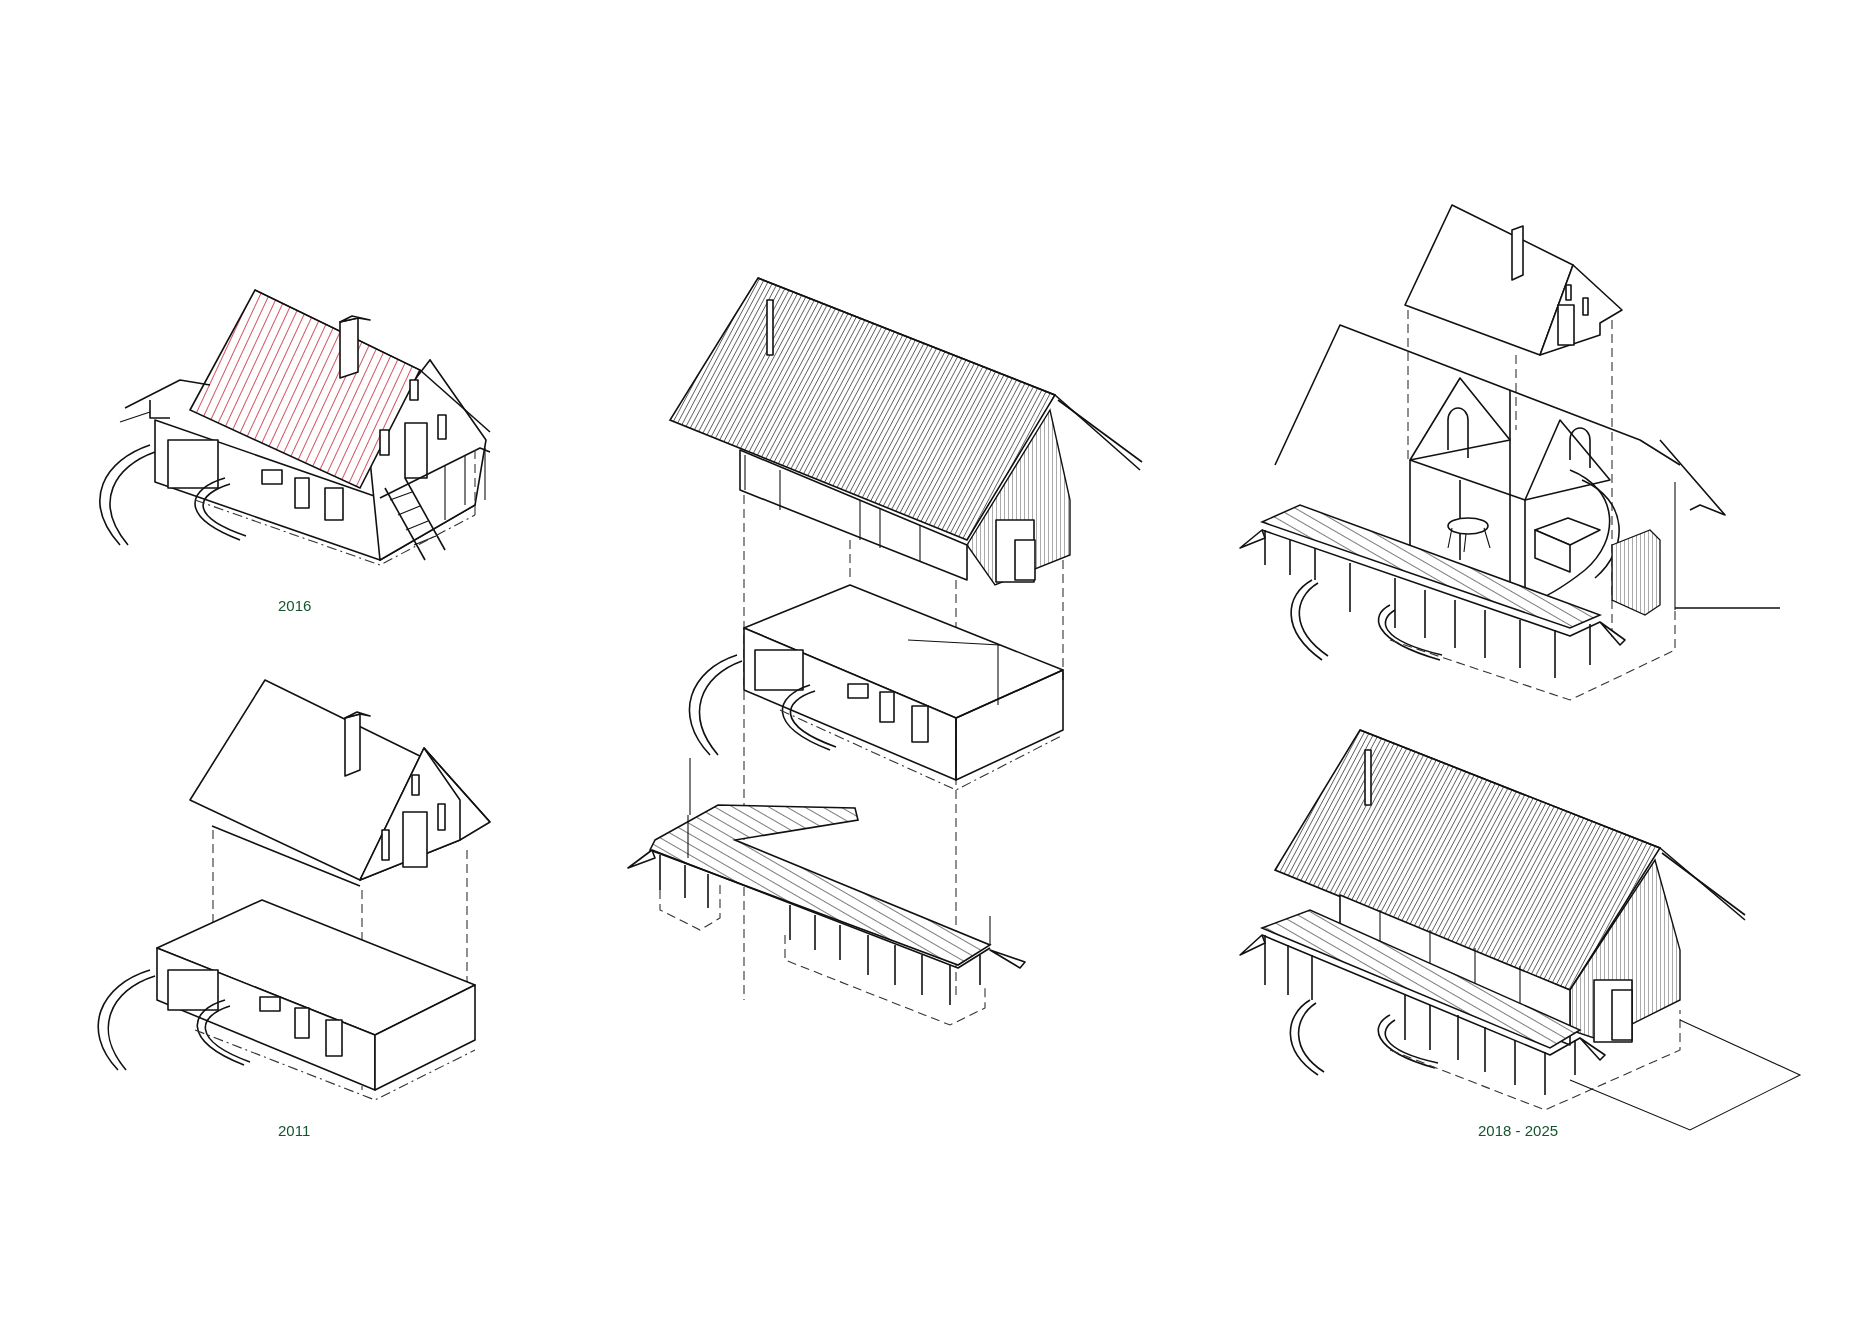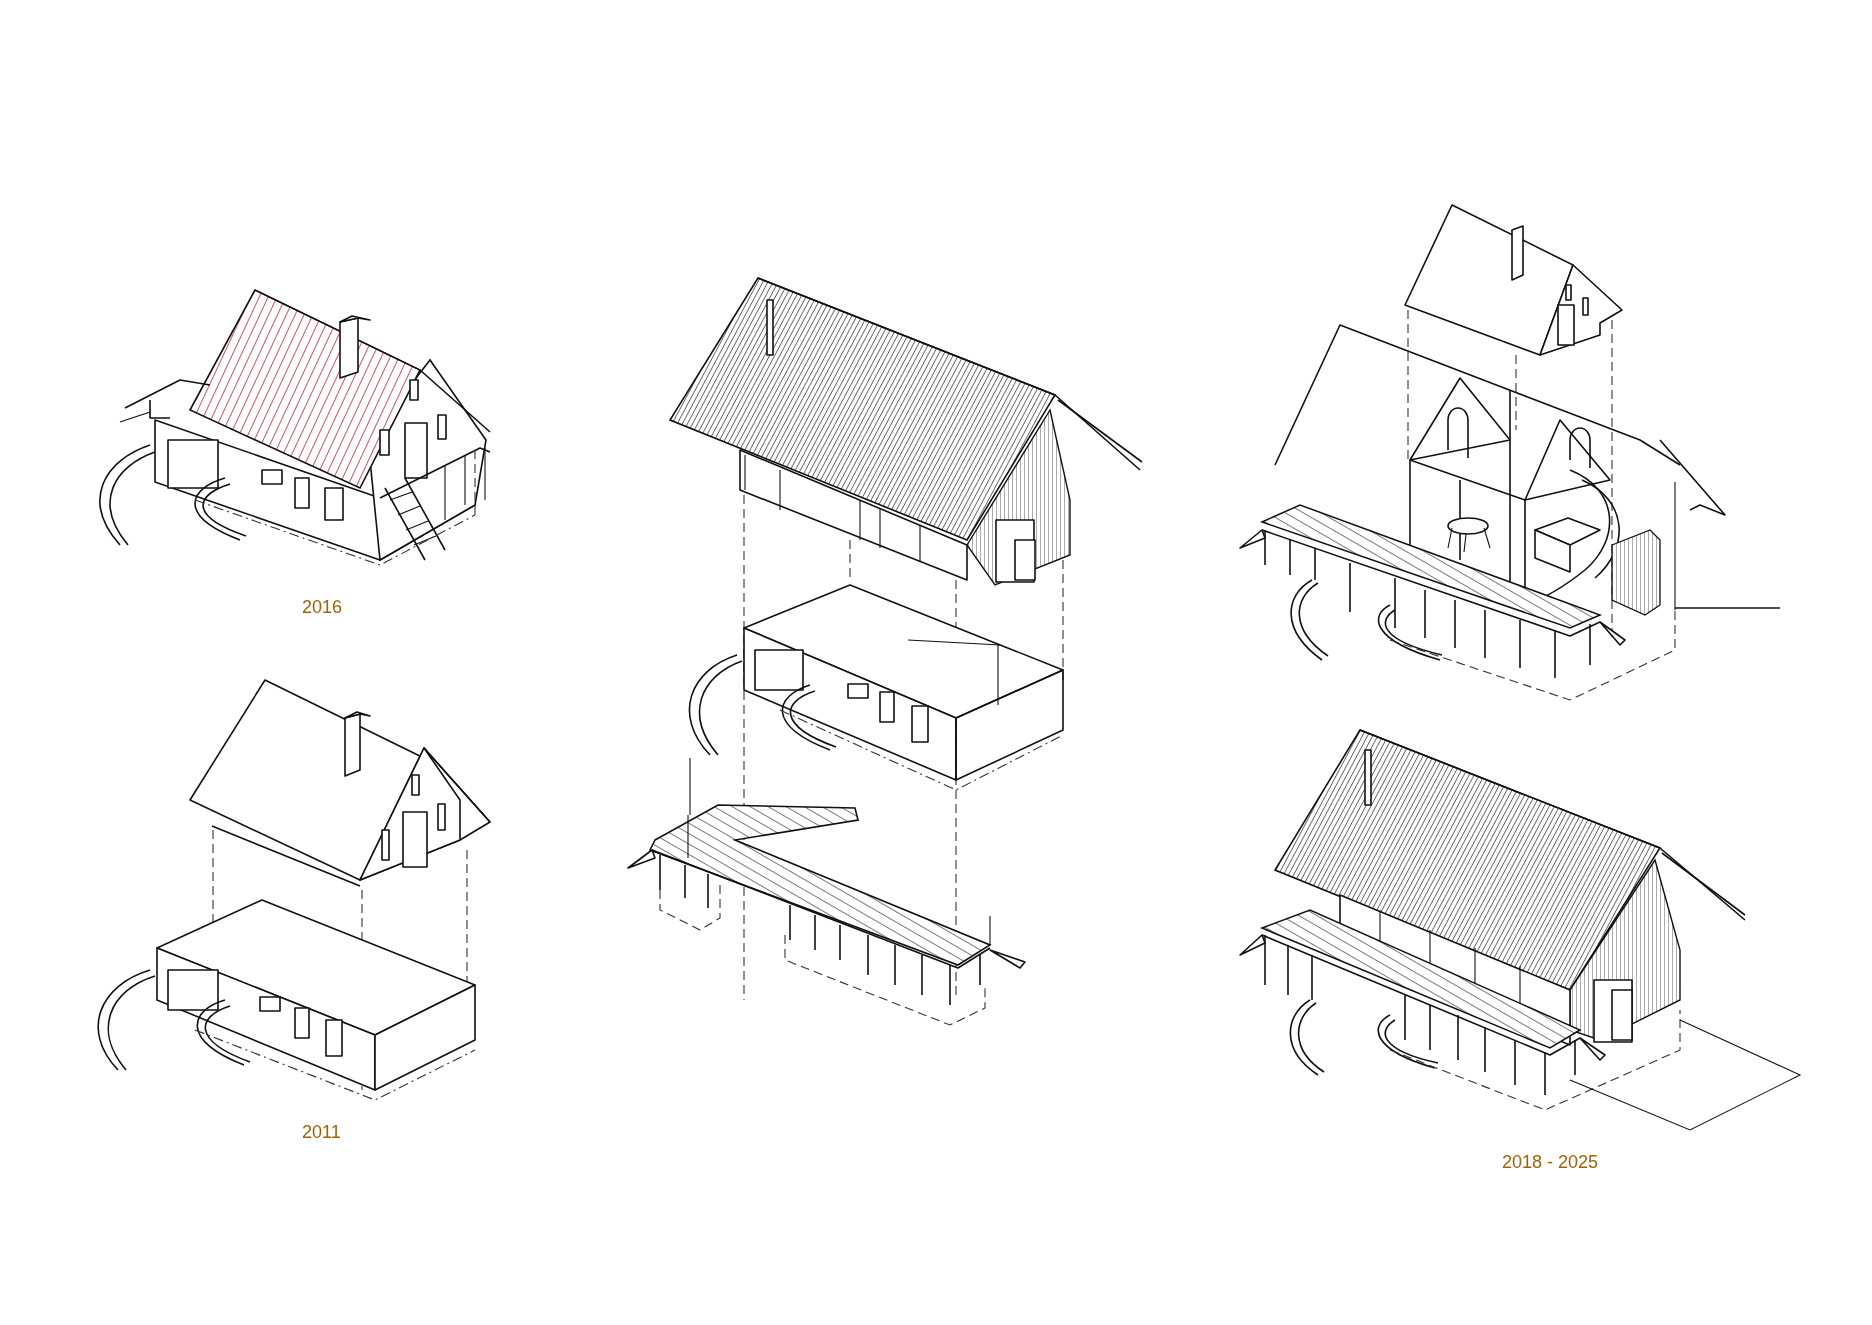--- a/index.html
+++ b/index.html
@@ -3,21 +3,21 @@
 <meta charset="utf-8">
 <style>
   html, body { margin:0; padding:0; background:#ffffff; }
   body { width:1872px; height:1325px; position:relative; overflow:hidden; font-family:"Liberation Sans", sans-serif; }
   svg { position:absolute; left:0; top:0; }
   .ln { fill:#fff; stroke:#111; stroke-width:1.6; stroke-linejoin:round; }
   .ln-open { fill:none; stroke:#111; stroke-width:1.6; stroke-linejoin:round; }
   .thin { fill:none; stroke:#111; stroke-width:1.1; }
   .dash { fill:none; stroke:#333; stroke-width:1.1; stroke-dasharray:9 5; }
   .dashdot { fill:none; stroke:#333; stroke-width:1.1; stroke-dasharray:10 4 2 4; }
-  .caption { position:absolute; font-size:18px; color:#a16207; white-space:nowrap;margin-left:24px; }
+  .caption { position:absolute; font-size:15px; color:#14532d; white-space:nowrap; }
 </style>
 </head>
 <body>
 
 <svg width="1872" height="1325" viewBox="0 0 1872 1325" xmlns="http://www.w3.org/2000/svg">
   <defs>
     <pattern id="hatchRed" patternUnits="userSpaceOnUse" width="8" height="8" patternTransform="rotate(25)">
       <rect width="8" height="8" fill="#fff"></rect>
       <line x1="0" y1="0" x2="0" y2="8" stroke="#c8283c" stroke-width="1.6"></line>
     </pattern>
@@ -273,13 +273,13 @@
     <path class="ln-open" d="M1395,1020 C1378,1030 1378,1050 1438,1063"></path>
     <polyline class="dash" points="1390,1050 1545,1110 1680,1050 1680,1010"></polyline>
     <polyline class="thin" points="1680,1020 1800,1075 1690,1130 1570,1080"></polyline>
     <polygon class="ln" points="1240,955 1262,935 1265,943"></polygon>
     <polygon class="ln" points="1580,1038 1605,1055 1600,1060"></polygon>
   </g>
 </svg>
 
 <div class="caption" style="left:278px; top:597px;">2016</div>
 <div class="caption" style="left:278px; top:1122px;">2011</div>
-<div class="caption" style="left:1478px; top:1152px;text-align:right;">2018 - 2025</div>
+<div class="caption" style="left:1478px; top:1122px;text-align:right;">2018 - 2025</div>
 
 </body></html>

